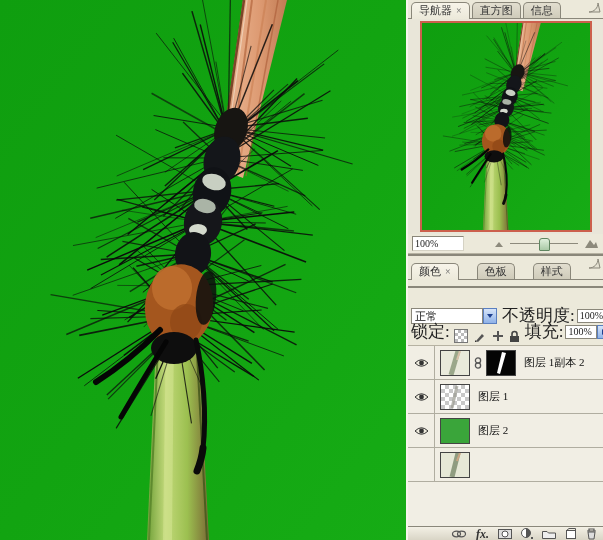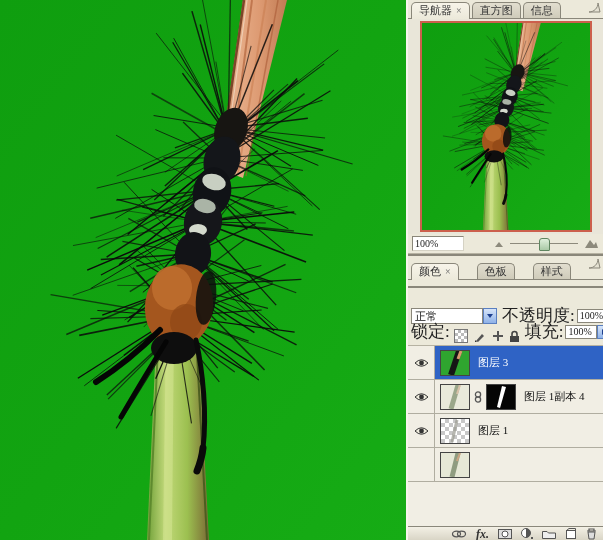--- a/index.html
+++ b/index.html
@@ -363,38 +363,20 @@
         <span class="flabel">填充:</span>
         <div class="vfield">100%</div>
         <div class="bluebtn" style="height:14px;">
             <div class="tri-r"></div>
           </div>
       </div>
     </div>
 
     <div class="llist">
 
-      <div class="lrow">
-        <div class="eye-cell">
-          <svg width="15" height="10">
-              <path d="M1,5 Q7.5,-1.5 14,5 Q7.5,11.5 1,5 Z" fill="#EDEADC" stroke="#333" stroke-width="1"></path>
-              <circle cx="7.5" cy="5" r="2.4" fill="#333"></circle>
-            </svg>
-        </div>
-        <div class="rowc sel">
-          <div class="thumb">
-            <svg width="28" height="24">
-                <rect width="28" height="24" fill="#2FA52F"></rect>
-                <line x1="18" y1="0" x2="10" y2="24" stroke="#151515" stroke-width="6"></line>
-                <line x1="20" y1="0" x2="17" y2="8" stroke="#D89A6E" stroke-width="3"></line>
-              </svg>
-          </div>
-          <span class="lname w">图层 3</span>
-        </div>
-      </div>
 
       <div class="lrow">
         <div class="eye-cell">
           <svg width="15" height="10">
               <path d="M1,5 Q7.5,-1.5 14,5 Q7.5,11.5 1,5 Z" fill="#EDEADC" stroke="#333" stroke-width="1"></path>
               <circle cx="7.5" cy="5" r="2.4" fill="#333"></circle>
             </svg>
         </div>
         <div class="rowc">
           <div class="thumb">
@@ -407,21 +389,21 @@
           <svg class="chain" width="10" height="12">
               <circle cx="5" cy="3.5" r="2.6" fill="none" stroke="#555" stroke-width="1.3"></circle>
               <circle cx="5" cy="8.5" r="2.6" fill="none" stroke="#555" stroke-width="1.3"></circle>
             </svg>
           <div class="thumb">
             <svg width="28" height="24">
                 <rect width="28" height="24" fill="#050505"></rect>
                 <path d="M15,1 L19,2 L13,23 L10,22 Z" fill="#fff"></path>
               </svg>
           </div>
-          <span class="lname">图层 1副本 4</span>
+          <span class="lname">图层 1副本 2</span>
         </div>
       </div>
 
 
       <div class="lrow">
         <div class="eye-cell">
           <svg width="15" height="10">
               <path d="M1,5 Q7.5,-1.5 14,5 Q7.5,11.5 1,5 Z" fill="#EDEADC" stroke="#333" stroke-width="1"></path>
               <circle cx="7.5" cy="5" r="2.4" fill="#333"></circle>
             </svg>
@@ -429,20 +411,36 @@
         <div class="rowc">
           <div class="thumb checkerbg">
             <svg width="28" height="24">
                 <line x1="16" y1="1" x2="11" y2="23" stroke="#9a9a90" stroke-width="3" opacity="0.7"></line>
               </svg>
           </div>
           <span class="lname">图层 1</span>
         </div>
       </div>
 
+      <div class="lrow">
+        <div class="eye-cell">
+          <svg width="15" height="10">
+              <path d="M1,5 Q7.5,-1.5 14,5 Q7.5,11.5 1,5 Z" fill="#EDEADC" stroke="#333" stroke-width="1"></path>
+              <circle cx="7.5" cy="5" r="2.4" fill="#333"></circle>
+            </svg>
+        </div>
+        <div class="rowc">
+          <div class="thumb">
+            <svg width="28" height="24">
+                <rect width="28" height="24" fill="#3AA53A"></rect>
+              </svg>
+          </div>
+          <span class="lname">图层 2</span>
+        </div>
+      </div>
 
       <div class="lrow">
         <div class="eye-cell">
           
         </div>
         <div class="rowc">
           <div class="thumb">
             <svg width="28" height="24">
                 <rect width="28" height="24" fill="#E6E8D6"></rect>
                 <line x1="17" y1="0" x2="11" y2="24" stroke="#8F9C80" stroke-width="5"></line>

